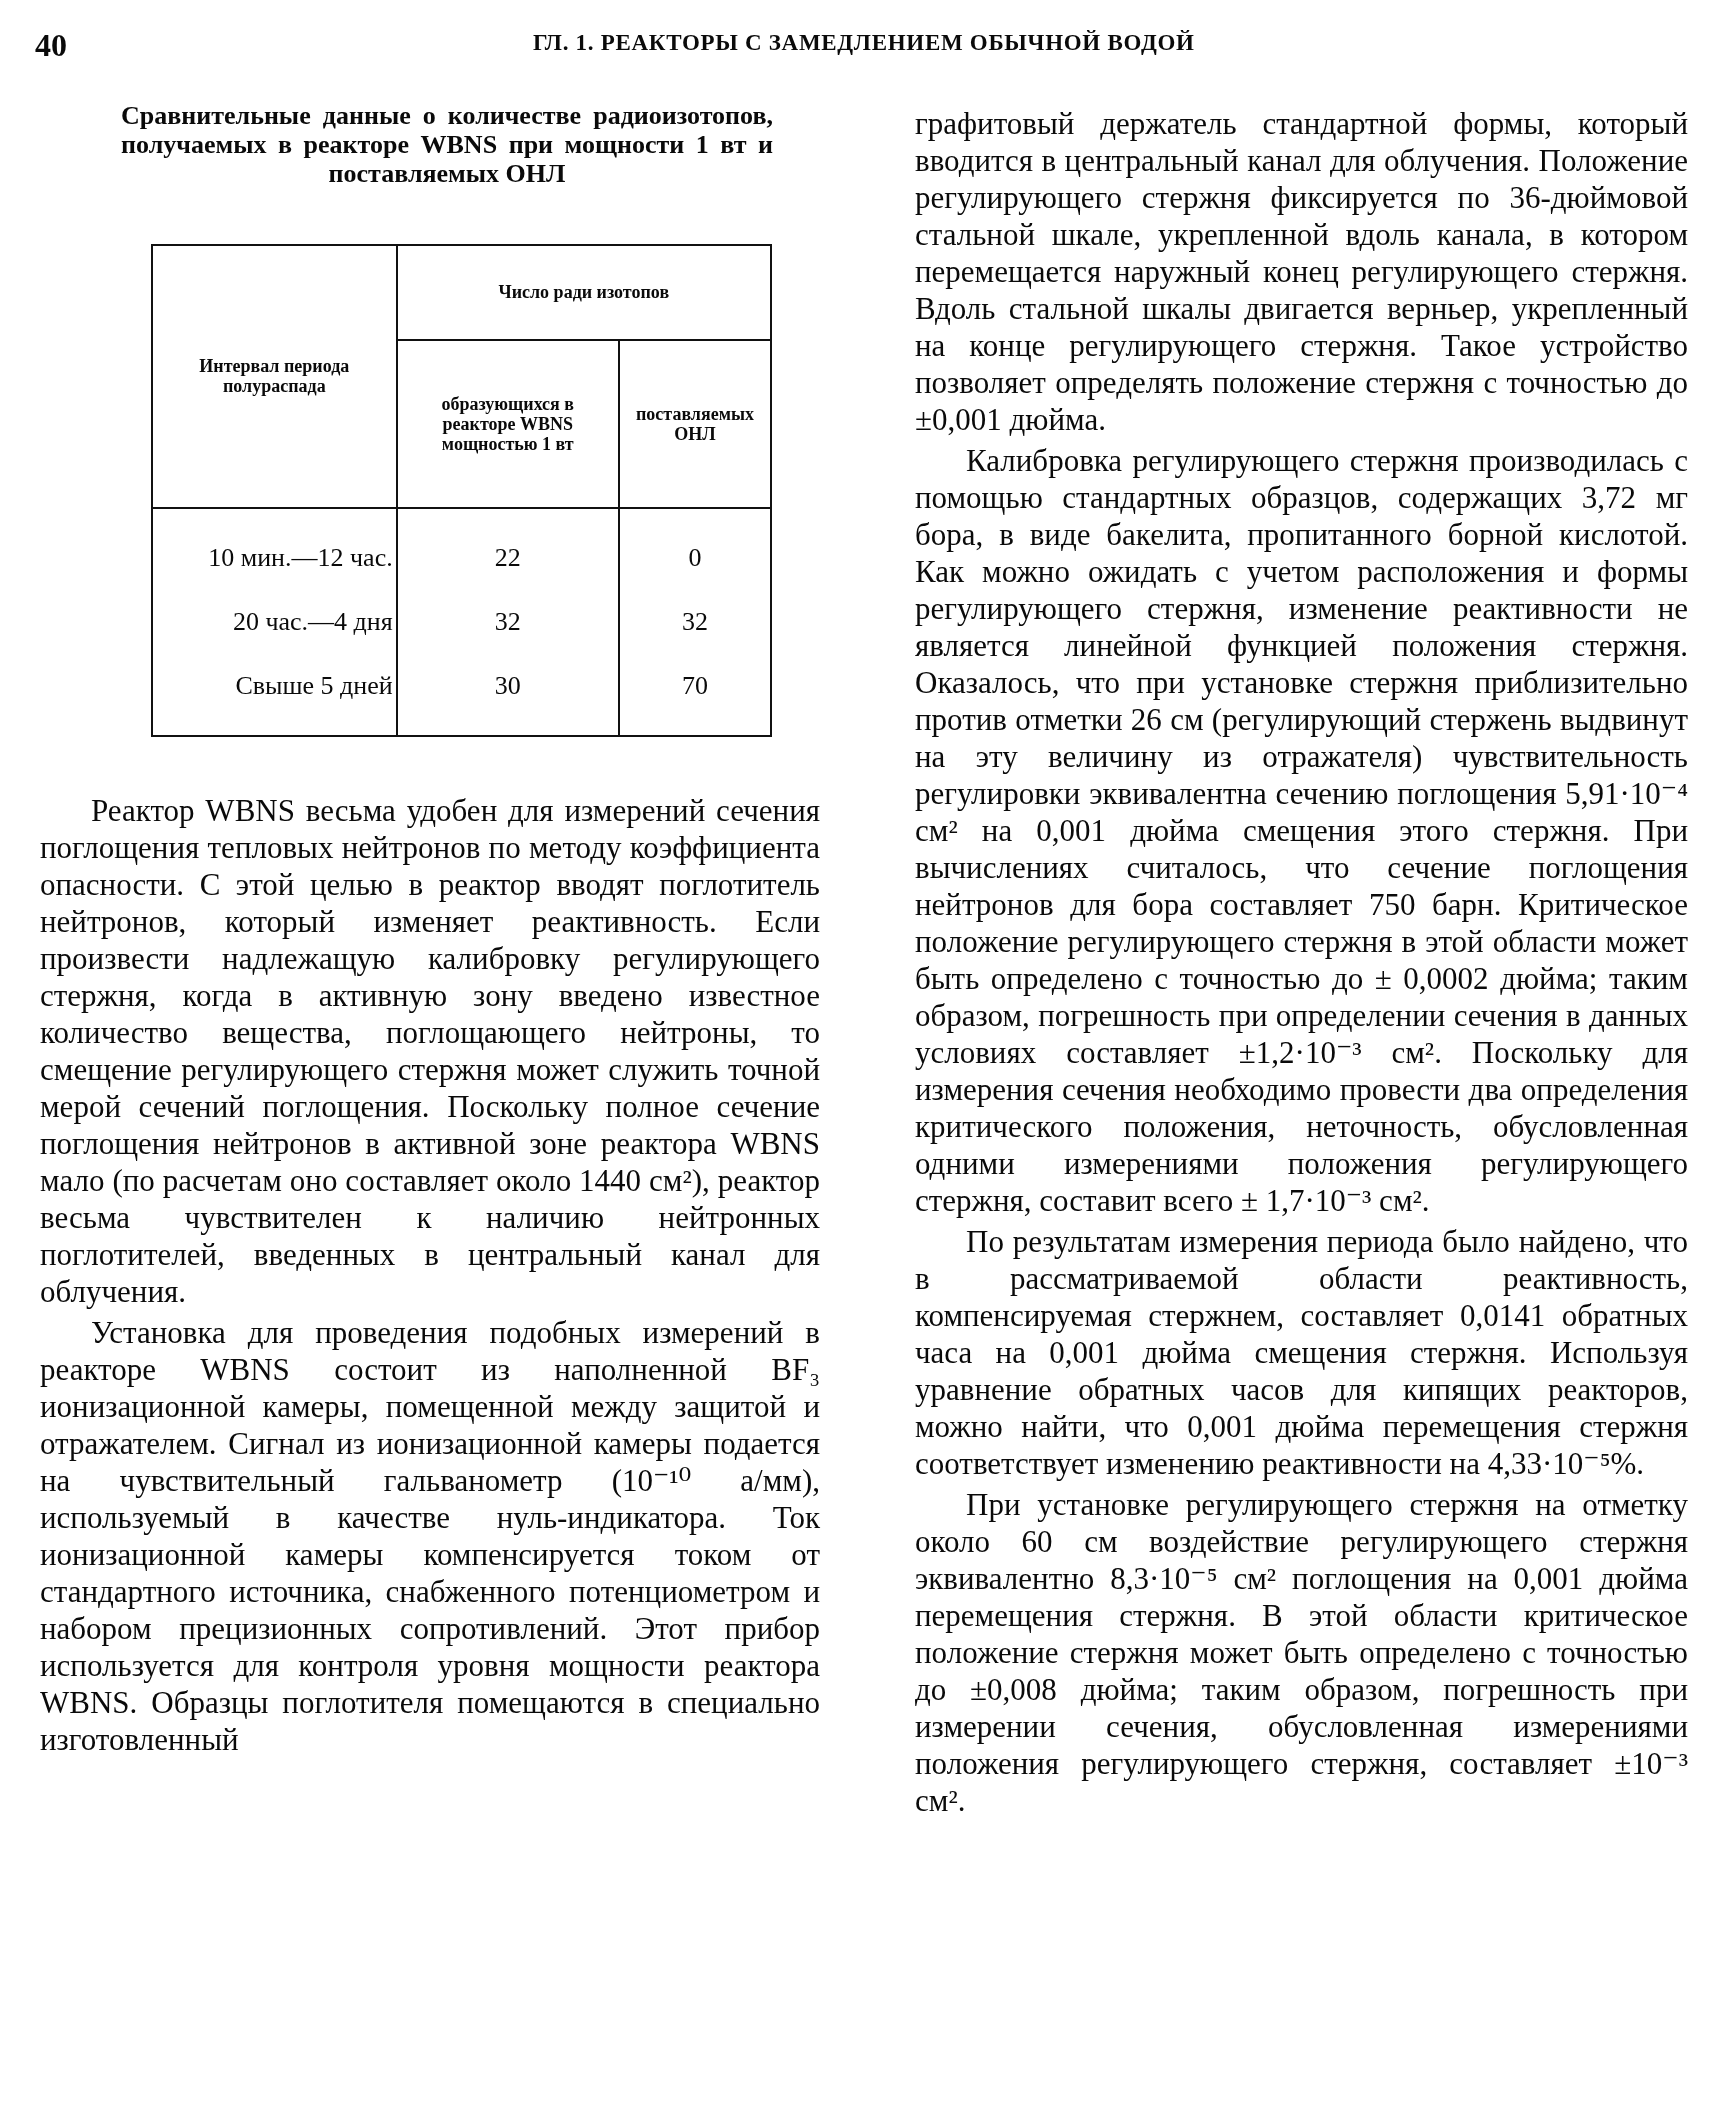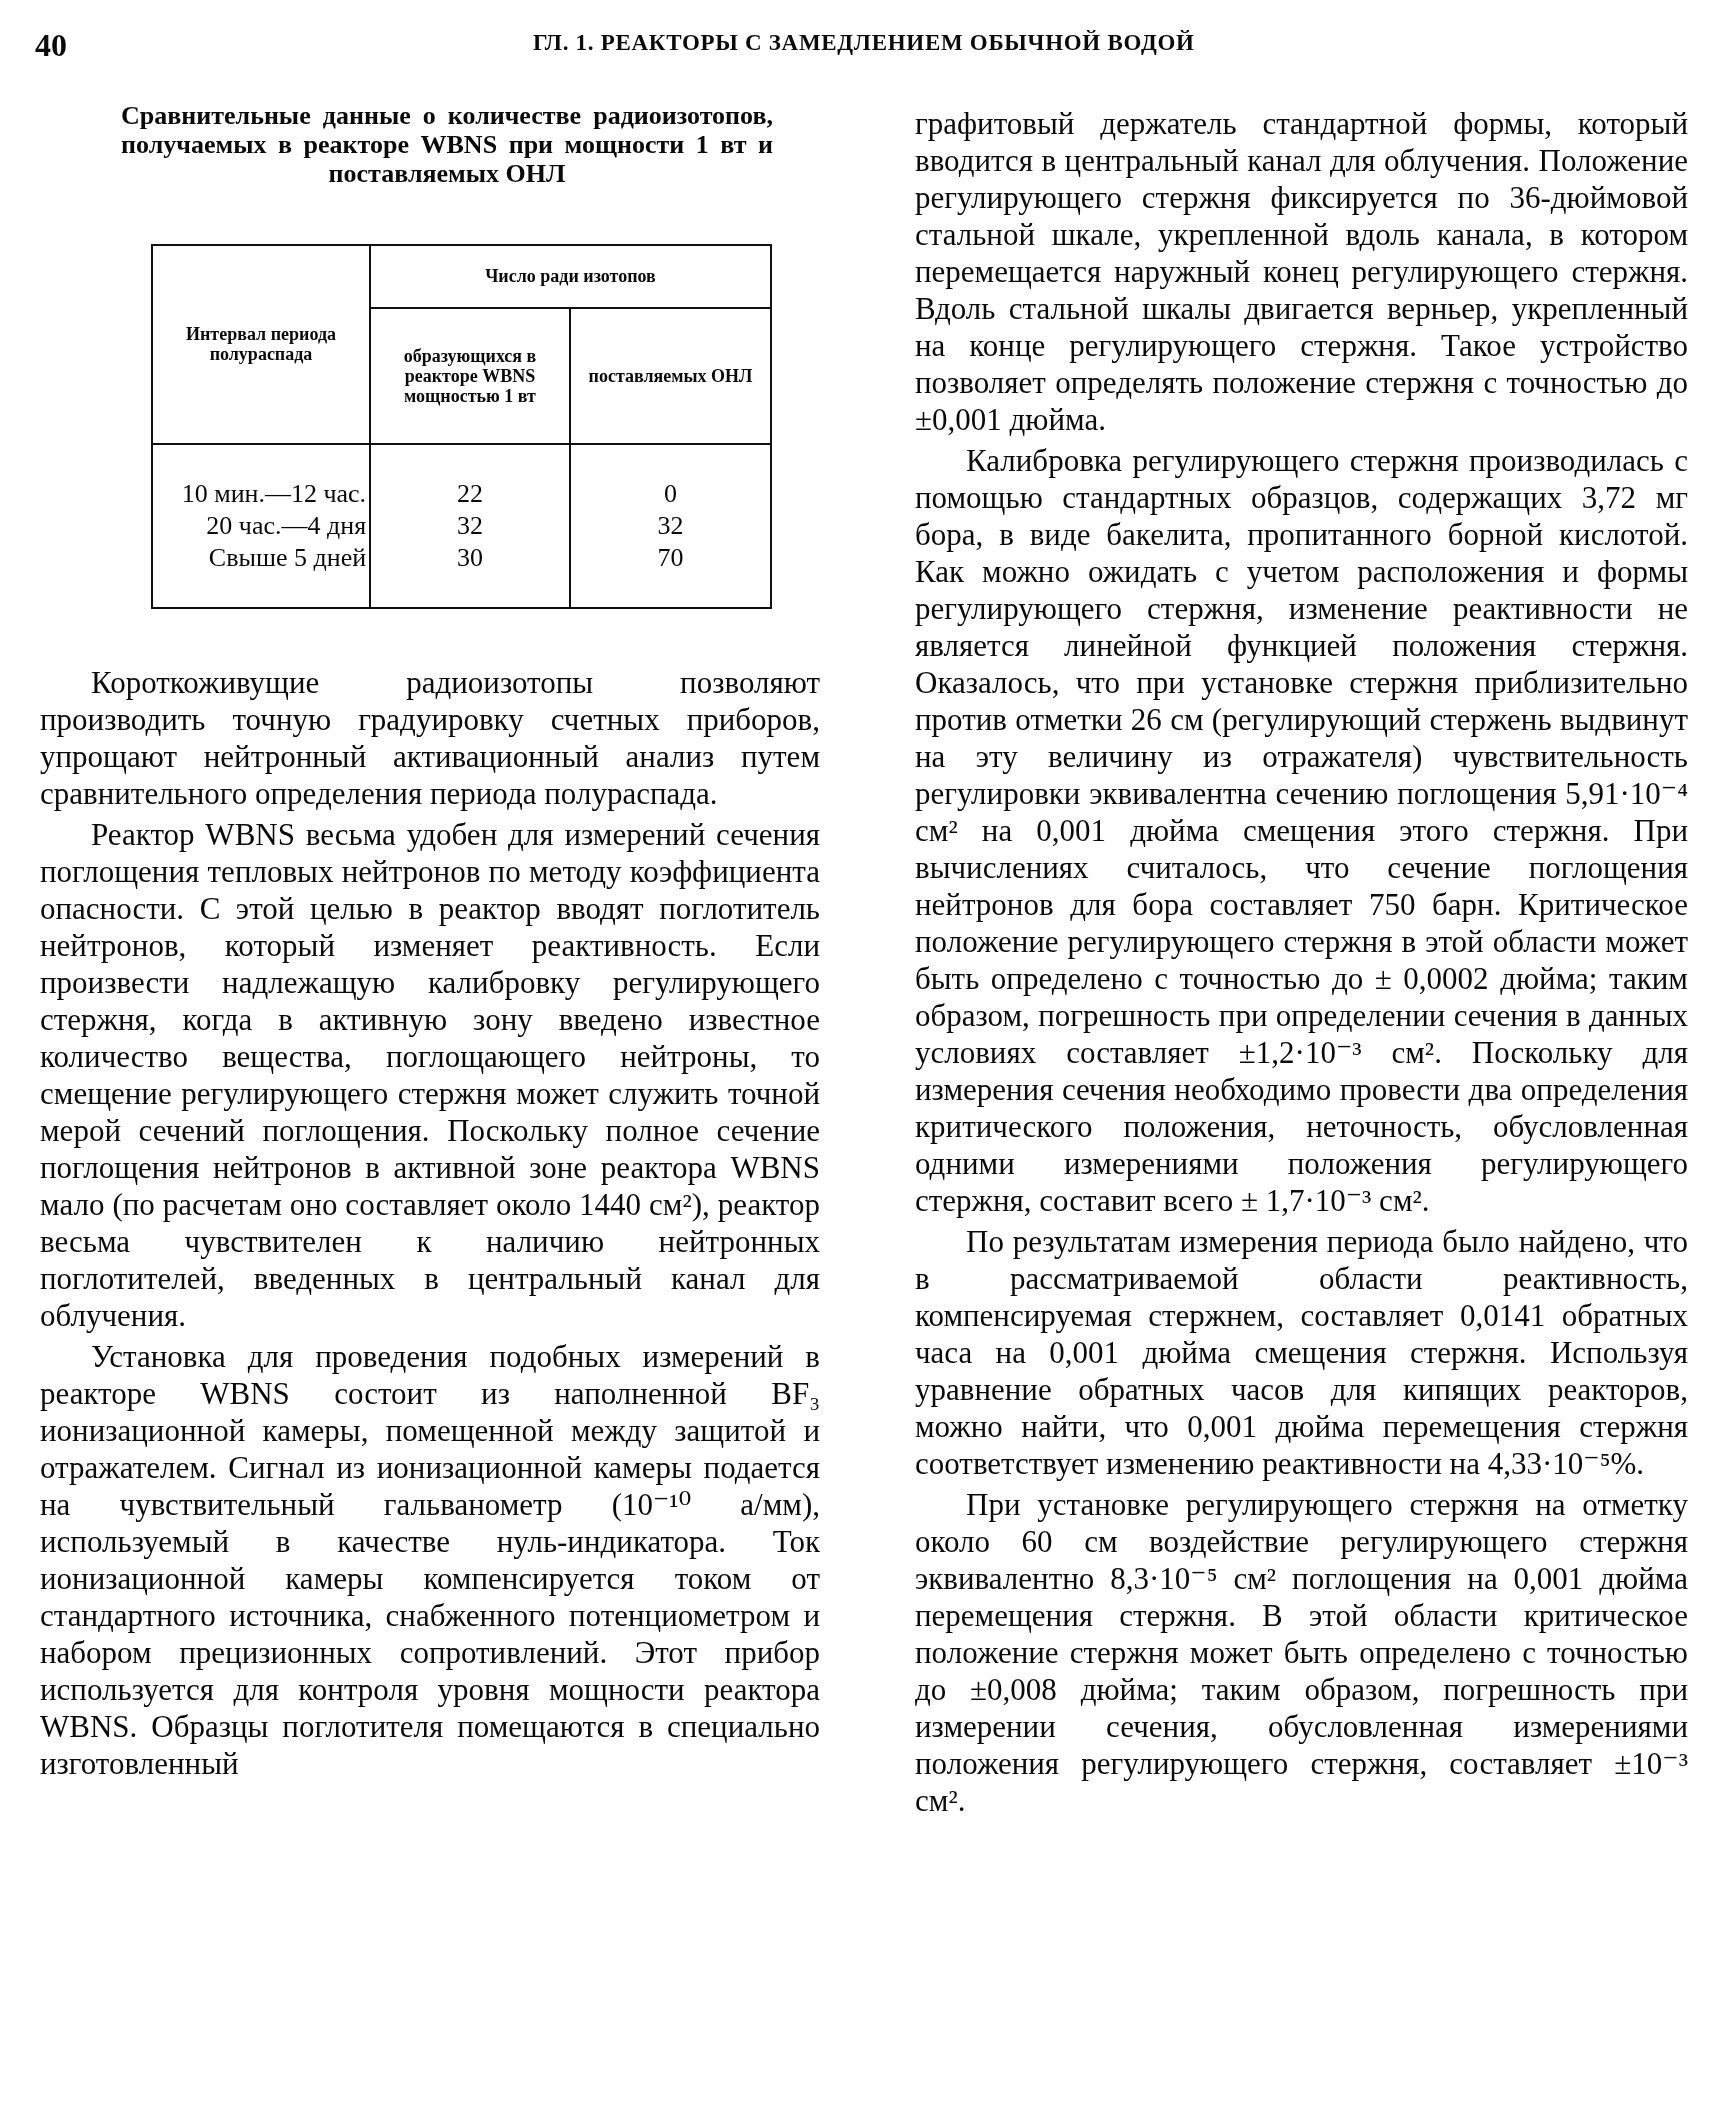--- a/index.html
+++ b/index.html
@@ -36,21 +36,21 @@
   }
   .table-caption {
     font-weight: bold; font-size: 26px; line-height: 29px;
     text-align: justify; text-align-last: center;
     margin: 0 51px 0 85px; height: 121px;
   }
   .data-table {
     margin-left: 115px; width: 621px; border-collapse: collapse;
     font-size: 24px; line-height: 24.5px; margin-top: 21.6px;
   }
-  .data-table th, .data-table td { border-left: 2.2px solid #111; border-right: 2.2px solid #111; padding: 0; }
+  .data-table th, .data-table td { border-left: 2.2px solid #111; border-right: 2.2px solid #111; padding: 16px; }
   .data-table thead tr:first-child th { border-top: 2.9px solid #111; }
   .data-table th {
     font-weight: bold; font-size: 18px; line-height: 20px; text-align: center;
   }
   .th-group { height: 61px; border-bottom: 2.9px solid #111; }
   .th-sub { height: 134px; }
   .th-row { vertical-align: middle; }
   .data-table tbody tr:first-child td { border-top: 2.9px solid #111; padding-top: 33px; }
   .data-table tbody tr:last-child td { border-bottom: 2.9px solid #111; padding-bottom: 33px; }
   .data-table td { font-size: 26px; line-height: 32px; text-align: center; }
@@ -93,21 +93,20 @@
         <tr>
           <td class="row-label">Свыше 5 дней</td>
           <td>30</td>
           <td>70</td>
         </tr>
       </tbody>
     </table>
     <div class="table-spacer"></div>
   </div>
 
-  <p class="para indent">Короткоживущие радиоизотопы позволяют производить точную градуировку счетных приборов, упрощают нейтронный активационный анализ путем сравнительного определения периода полураспада.</p>
   <p class="para indent">Реактор WBNS весьма удобен для измерений сечения поглощения тепловых нейтронов по методу коэффициента опасности. С этой целью в реактор вводят поглотитель нейтронов, который изменяет реактивность. Если произвести надлежащую калибровку регулирующего стержня, когда в активную зону введено известное количество вещества, поглощающего нейтроны, то смещение регулирующего стержня может служить точной мерой сечений поглощения. Поскольку полное сечение поглощения нейтронов в активной зоне реактора WBNS мало (по расчетам оно составляет около 1440 см²), реактор весьма чувствителен к наличию нейтронных поглотителей, введенных в центральный канал для облучения.</p>
   <p class="para indent">Установка для проведения подобных измерений в реакторе WBNS состоит из наполненной BF₃ ионизационной камеры, помещенной между защитой и отражателем. Сигнал из ионизационной камеры подается на чувствительный гальванометр (10⁻¹⁰ а/мм), используемый в качестве нуль-индикатора. Ток ионизационной камеры компенсируется током от стандартного источника, снабженного потенциометром и набором прецизионных сопротивлений. Этот прибор используется для контроля уровня мощности реактора WBNS. Образцы поглотителя помещаются в специально изготовленный</p>
 </div>
 
 <div class="col col-right">
   <p class="para">графитовый держатель стандартной формы, который вводится в центральный канал для облучения. Положение регулирующего стержня фиксируется по 36-дюймовой стальной шкале, укрепленной вдоль канала, в котором перемещается наружный конец регулирующего стержня. Вдоль стальной шкалы двигается верньер, укрепленный на конце регулирующего стержня. Такое устройство позволяет определять положение стержня с точностью до ±0,001 дюйма.</p>
   <p class="para indent">Калибровка регулирующего стержня производилась с помощью стандартных образцов, содержащих 3,72 мг бора, в виде бакелита, пропитанного борной кислотой. Как можно ожидать с учетом расположения и формы регулирующего стержня, изменение реактивности не является линейной функцией положения стержня. Оказалось, что при установке стержня приблизительно против отметки 26 см (регулирующий стержень выдвинут на эту величину из отражателя) чувствительность регулировки эквивалентна сечению поглощения 5,91·10⁻⁴ см² на 0,001 дюйма смещения этого стержня. При вычислениях считалось, что сечение поглощения нейтронов для бора составляет 750 барн. Критическое положение регулирующего стержня в этой области может быть определено с точностью до ± 0,0002 дюйма; таким образом, погрешность при определении сечения в данных условиях составляет ±1,2·10⁻³ см². Поскольку для измерения сечения необходимо провести два определения критического положения, неточность, обусловленная одними измерениями положения регулирующего стержня, составит всего ± 1,7·10⁻³ см².</p>
   <p class="para indent">По результатам измерения периода было найдено, что в рассматриваемой области реактивность, компенсируемая стержнем, составляет 0,0141 обратных часа на 0,001 дюйма смещения стержня. Используя уравнение обратных часов для кипящих реакторов, можно найти, что 0,001 дюйма перемещения стержня соответствует изменению реактивности на 4,33·10⁻⁵%.</p>
   <p class="para indent">При установке регулирующего стержня на отметку около 60 см воздействие регулирующего стержня эквивалентно 8,3·10⁻⁵ см² поглощения на 0,001 дюйма перемещения стержня. В этой области критическое положение стержня может быть определено с точностью до ±0,008 дюйма; таким образом, погрешность при измерении сечения, обусловленная измерениями положения регулирующего стержня, составляет ±10⁻³ см².</p>
 </div>

